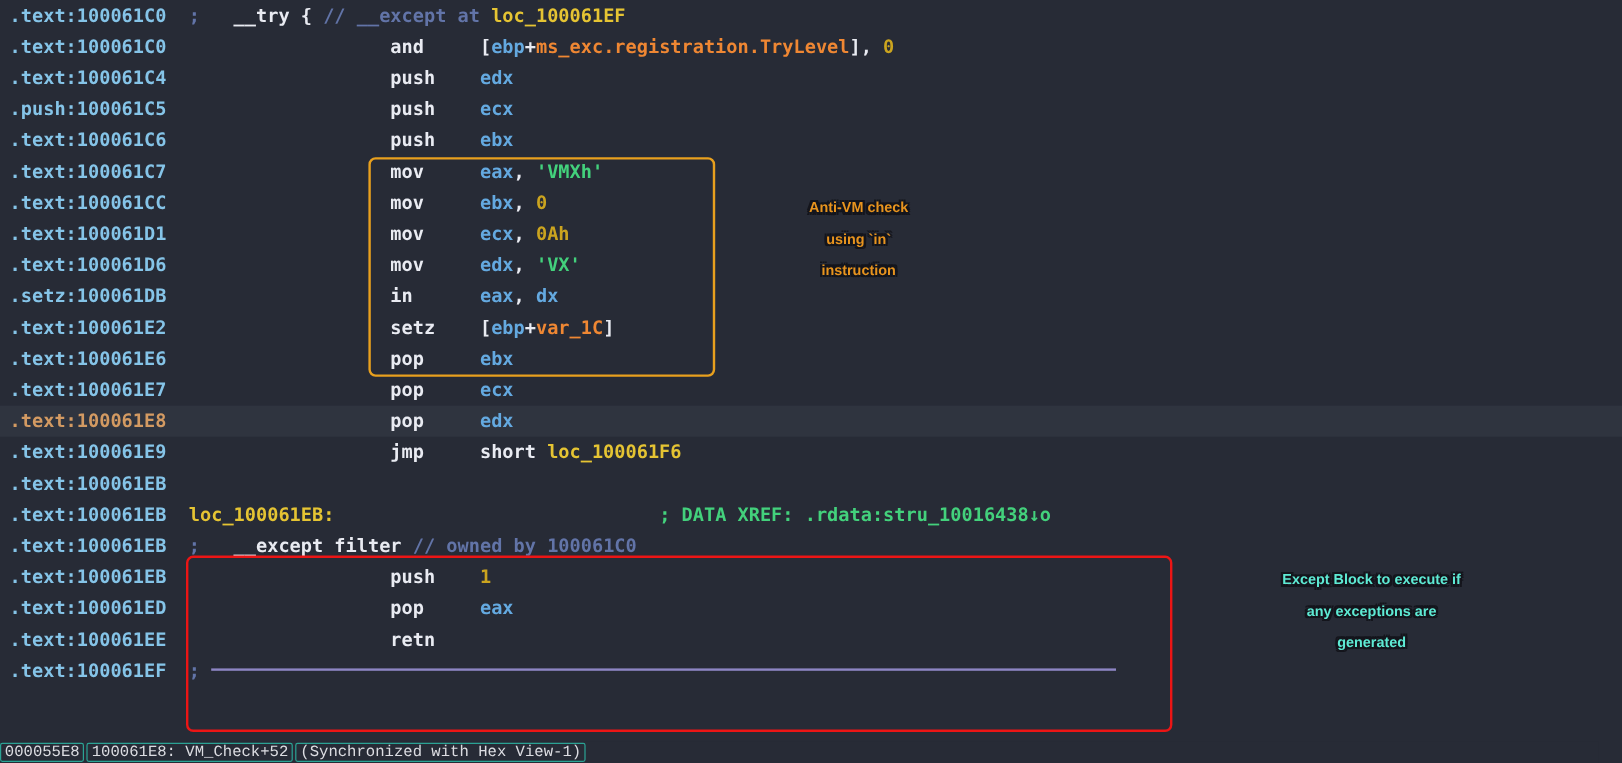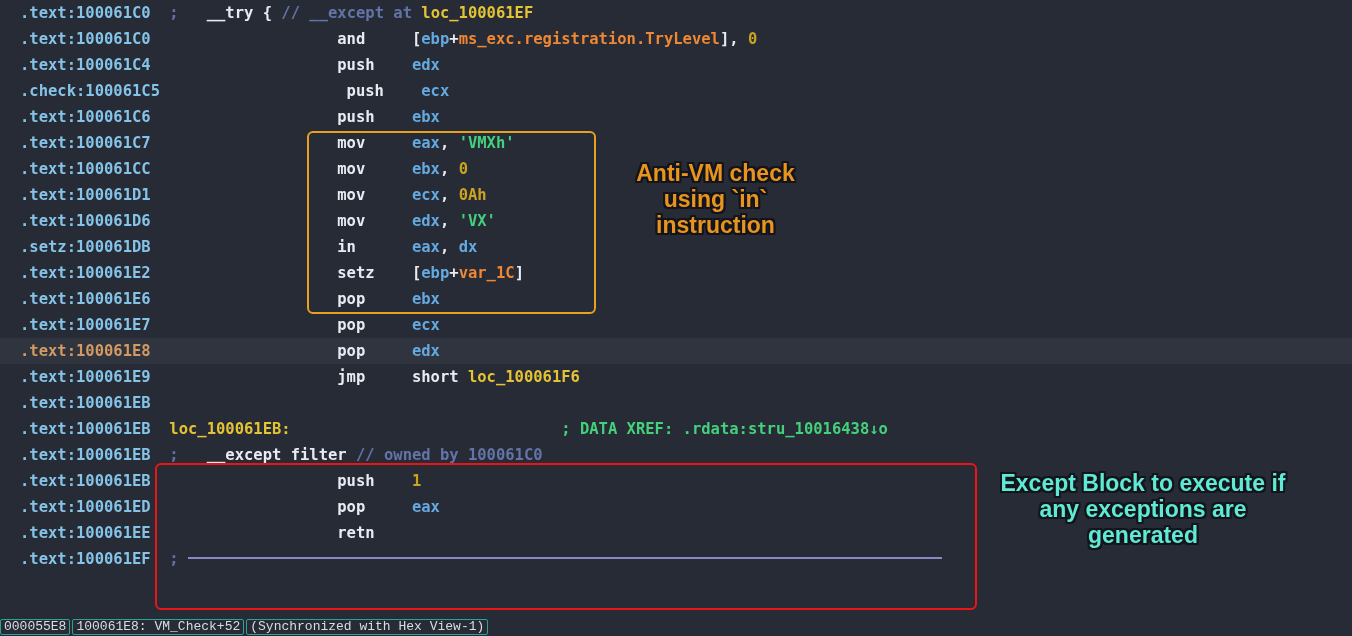--- a/index.html
+++ b/index.html
@@ -11,42 +11,42 @@
   *{box-sizing:border-box;}
   html,body{margin:0;padding:0;}
   body{
     width:1352px;height:636px;position:relative;overflow:hidden;
     background:var(--bg);
     font-family:"DejaVu Sans Mono",monospace;
   }
   .listing{position:absolute;top:0;left:0;width:1352px;}
   .row{
     height:26px;line-height:26px;white-space:pre;
-    font-size:15.5px;font-weight:bold;padding-left:20px;
+    font-size:15.5px;font-weight:bold;padding-left:8px;
   }
   .row.hl{background:var(--bg_highlight);}
   .tok{white-space:pre;}
   .addr{color:var(--addr);}
   .hl .addr{color:var(--addr_hl);}
   .white{color:var(--white);}
   .slate{color:var(--slate);}
   .yellow{color:var(--yellow);}
   .orange{color:var(--orange);}
   .green{color:var(--green);}
   .blue{color:var(--blue);}
   .num{color:var(--num);}
   .rule{display:inline-block;height:2px;width:754px;vertical-align:5px;}
   .hline{background:var(--sep1);}
   .hline2{background:var(--sep2);}
   .box{position:absolute;border:2px solid;border-radius:6px;pointer-events:none;}
   #antiVmBox{left:307px;top:131px;width:289px;height:183px;border-color:var(--box_orange);}
   #exceptBox{left:155px;top:463px;width:822px;height:147px;border-color:var(--box_red);}
   .annotation{
     position:absolute;font-family:"Liberation Sans",sans-serif;font-weight:bold;
-    font-size:23px;line-height:26px;text-align:center;white-space:pre-line;
+    font-size:12px;line-height:26px;text-align:center;white-space:pre-line;
     text-shadow:-2px -2px 0 #14151c,2px -2px 0 #14151c,-2px 2px 0 #14151c,2px 2px 0 #14151c,
                 -2px 0 0 #14151c,2px 0 0 #14151c,0 -2px 0 #14151c,0 2px 0 #14151c;
   }
   #antiVmNote{left:608px;top:160px;width:215px;}
   #exceptNote{left:990px;top:470px;width:306px;}
   .statusbar{
     position:absolute;left:0;top:618px;width:1332px;height:18px;background:var(--bg);
     display:flex;gap:2px;align-items:flex-start;
     font-family:"Liberation Mono",monospace;font-size:13px;
   }
@@ -55,21 +55,21 @@
     color:var(--status_text);padding:0 3px;height:16px;line-height:14px;white-space:pre;
   }
 </style>
 </head>
 <body>
 
 <div class="listing">
     <div class="row"><span class="tok addr">.text:100061C0</span><span class="tok slate">  ;   </span><span class="tok white">__try { </span><span class="tok slate">// __except at </span><span class="tok yellow">loc_100061EF</span></div>
     <div class="row"><span class="tok addr">.text:100061C0</span><span class="tok white">                    and     [</span><span class="tok blue">ebp</span><span class="tok white">+</span><span class="tok orange">ms_exc.registration.TryLevel</span><span class="tok white">], </span><span class="tok num">0</span></div>
     <div class="row"><span class="tok addr">.text:100061C4</span><span class="tok white">                    push    </span><span class="tok blue">edx</span></div>
-    <div class="row"><span class="tok addr">.check:100061C5</span><span class="tok white">                    push    </span><span class="tok blue">ecx</span></div>
+    <div class="row"><span class="tok addr">.push:100061C5</span><span class="tok white">                    push    </span><span class="tok blue">ecx</span></div>
     <div class="row"><span class="tok addr">.text:100061C6</span><span class="tok white">                    push    </span><span class="tok blue">ebx</span></div>
     <div class="row"><span class="tok addr">.text:100061C7</span><span class="tok white">                    mov     </span><span class="tok blue">eax</span><span class="tok white">, </span><span class="tok green">'VMXh'</span></div>
     <div class="row"><span class="tok addr">.text:100061CC</span><span class="tok white">                    mov     </span><span class="tok blue">ebx</span><span class="tok white">, </span><span class="tok num">0</span></div>
     <div class="row"><span class="tok addr">.text:100061D1</span><span class="tok white">                    mov     </span><span class="tok blue">ecx</span><span class="tok white">, </span><span class="tok num">0Ah</span></div>
     <div class="row"><span class="tok addr">.text:100061D6</span><span class="tok white">                    mov     </span><span class="tok blue">edx</span><span class="tok white">, </span><span class="tok green">'VX'</span></div>
     <div class="row"><span class="tok addr">.setz:100061DB</span><span class="tok white">                    in      </span><span class="tok blue">eax</span><span class="tok white">, </span><span class="tok blue">dx</span></div>
     <div class="row"><span class="tok addr">.text:100061E2</span><span class="tok white">                    setz    [</span><span class="tok blue">ebp</span><span class="tok white">+</span><span class="tok orange">var_1C</span><span class="tok white">]</span></div>
     <div class="row"><span class="tok addr">.text:100061E6</span><span class="tok white">                    pop     </span><span class="tok blue">ebx</span></div>
     <div class="row"><span class="tok addr">.text:100061E7</span><span class="tok white">                    pop     </span><span class="tok blue">ecx</span></div>
     <div class="row hl"><span class="tok addr">.text:100061E8</span><span class="tok white">                    pop     </span><span class="tok blue">edx</span></div>

